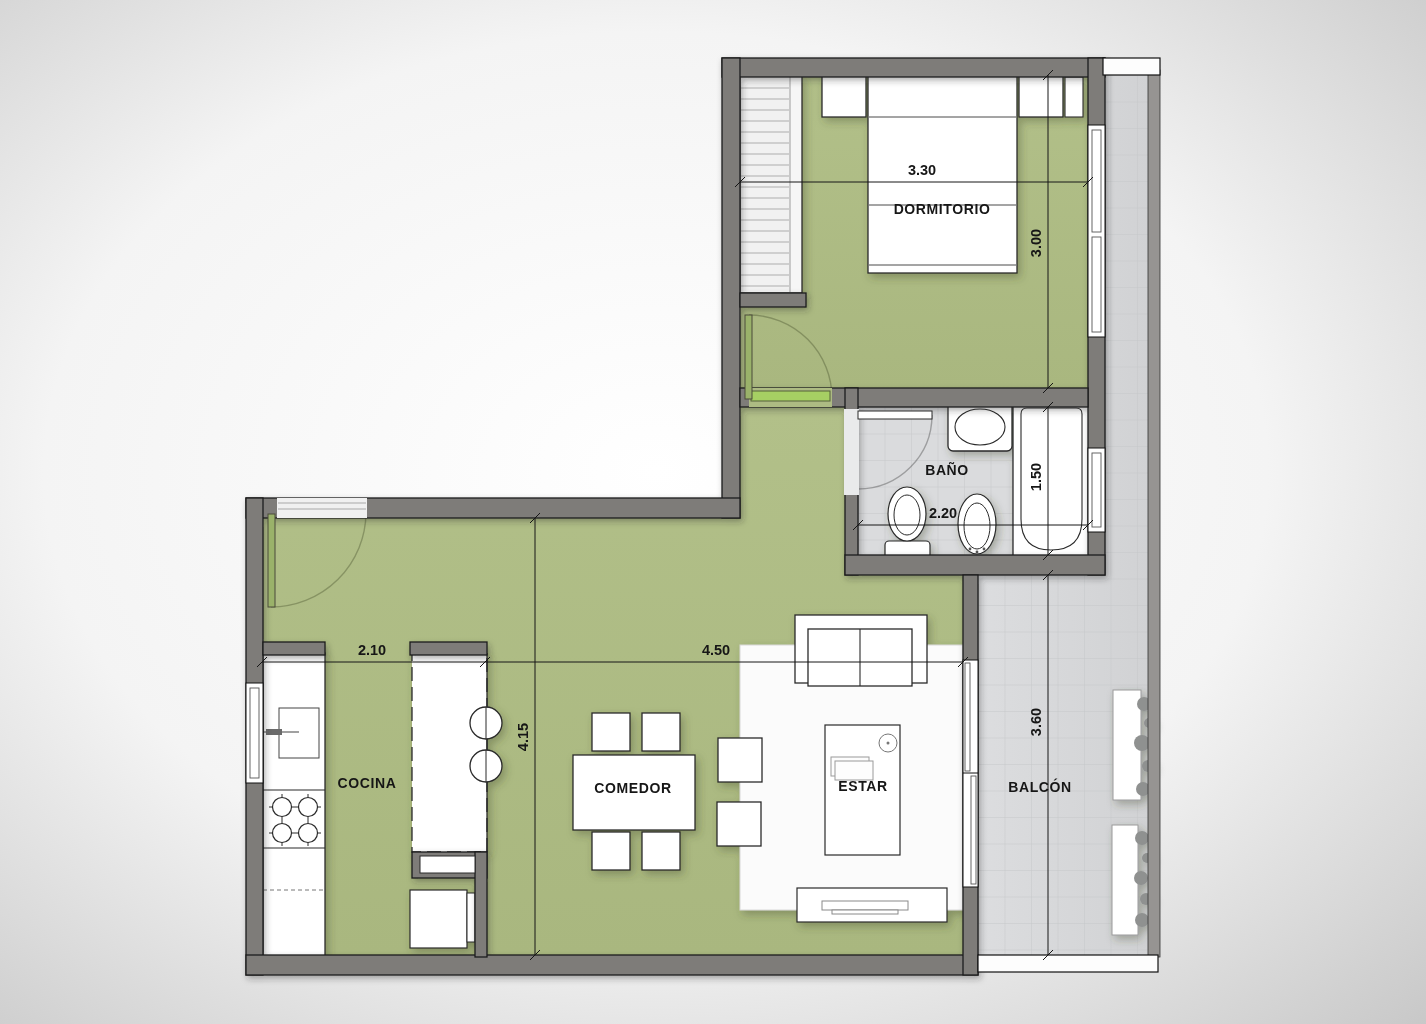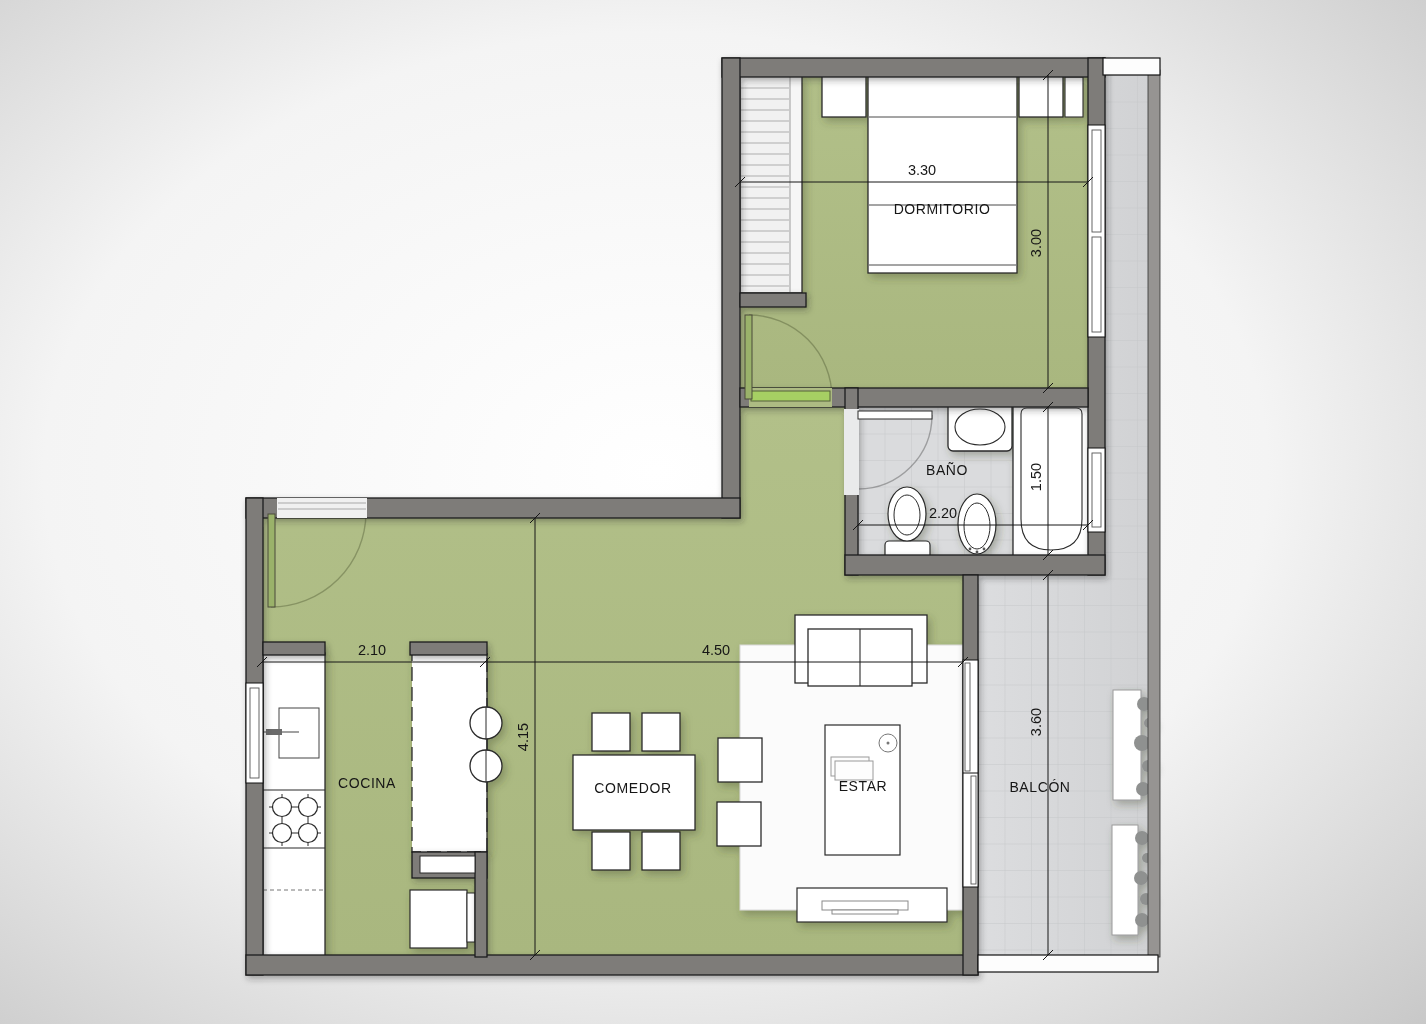--- a/index.html
+++ b/index.html
@@ -1,20 +1,21 @@
 <!DOCTYPE html>
 <html><head>
 <meta charset="utf-8">
 <style>
   html,body{margin:0;padding:0;background:#ffffff;}
   .stage{
     position:relative;
     width:1426px;height:1024px;
     overflow:hidden;
     font-family:"Liberation Sans","DejaVu Sans",sans-serif;
+    font-weight:bold;
   }
   svg{position:absolute;left:0;top:0;}
   text{font-family:"Liberation Sans","DejaVu Sans",sans-serif;fill:#161616;}
   .room-label{font-size:14px;letter-spacing:0.6px;}
   .dim-label{font-size:14.5px;}
 </style>
 </head>
 <body>
 
 <div class="stage">

